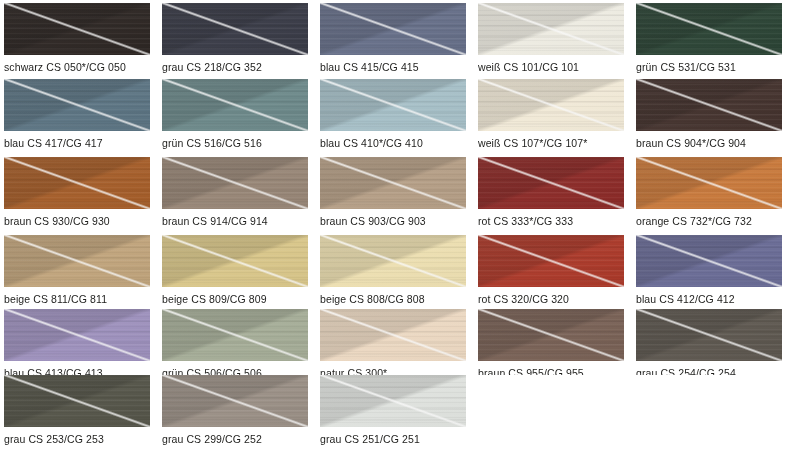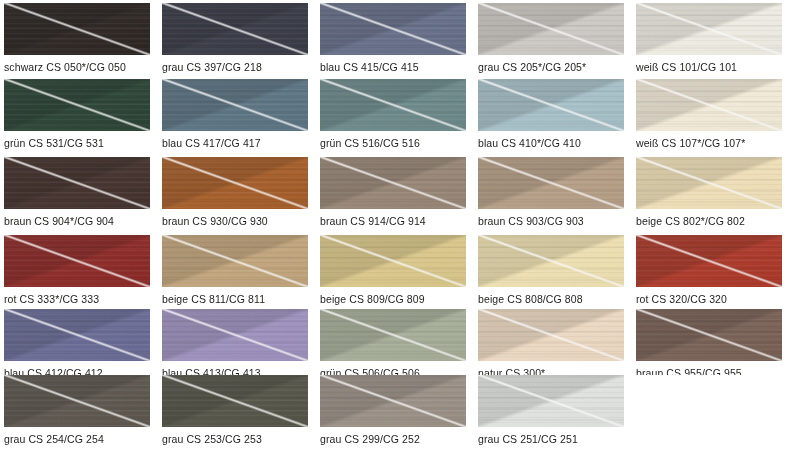--- a/index.html
+++ b/index.html
@@ -113,46 +113,35 @@
     </div>
     <div class="cell">
       <div class="swatch">
         <div class="base" style="background: rgb(58, 60, 72);"></div>
         <div class="grain"></div>
         <div class="grain2"></div>
         <div class="shade"></div>
         <div class="diag"></div>
         <div class="sheen"></div>
       </div>
-      <div class="label">grau CS 397/CG 218</div>
+      <div class="label">grau CS 218/CG 352</div>
     </div>
     <div class="cell">
       <div class="swatch">
         <div class="base" style="background: rgb(104, 113, 139);"></div>
         <div class="grain"></div>
         <div class="grain2"></div>
         <div class="shade"></div>
         <div class="diag"></div>
         <div class="sheen"></div>
       </div>
       <div class="label">blau CS 415/CG 415</div>
     </div>
     <div class="cell">
       <div class="swatch">
-        <div class="base" style="background: rgb(208, 204, 199);"></div>
-        <div class="grain"></div>
-        <div class="grain2"></div>
-        <div class="shade"></div>
-        <div class="diag"></div>
-        <div class="sheen"></div>
-      </div>
-      <div class="label">grau CS 205*/CG 205*</div>
-    </div>
-    <div class="cell">
-      <div class="swatch">
         <div class="base" style="background: rgb(242, 240, 230);"></div>
         <div class="grain"></div>
         <div class="grain2"></div>
         <div class="shade"></div>
         <div class="diag"></div>
         <div class="sheen"></div>
       </div>
       <div class="label">weiß CS 101/CG 101</div>
     </div>
     <div class="cell">
@@ -249,39 +238,39 @@
         <div class="grain"></div>
         <div class="grain2"></div>
         <div class="shade"></div>
         <div class="diag"></div>
         <div class="sheen"></div>
       </div>
       <div class="label">braun CS 903/CG 903</div>
     </div>
     <div class="cell">
       <div class="swatch">
-        <div class="base" style="background: rgb(243, 227, 187);"></div>
-        <div class="grain"></div>
-        <div class="grain2"></div>
-        <div class="shade"></div>
-        <div class="diag"></div>
-        <div class="sheen"></div>
-      </div>
-      <div class="label">beige CS 802*/CG 802</div>
-    </div>
-    <div class="cell">
-      <div class="swatch">
         <div class="base" style="background: rgb(142, 43, 40);"></div>
         <div class="grain"></div>
         <div class="grain2"></div>
         <div class="shade"></div>
         <div class="diag"></div>
         <div class="sheen"></div>
       </div>
       <div class="label">rot CS 333*/CG 333</div>
+    </div>
+    <div class="cell">
+      <div class="swatch">
+        <div class="base" style="background: rgb(204, 123, 60);"></div>
+        <div class="grain"></div>
+        <div class="grain2"></div>
+        <div class="shade"></div>
+        <div class="diag"></div>
+        <div class="sheen"></div>
+      </div>
+      <div class="label">orange CS 732*/CG 732</div>
     </div>
     <div class="cell">
       <div class="swatch">
         <div class="base" style="background: rgb(196, 167, 126);"></div>
         <div class="grain"></div>
         <div class="grain2"></div>
         <div class="shade"></div>
         <div class="diag"></div>
         <div class="sheen"></div>
       </div>

